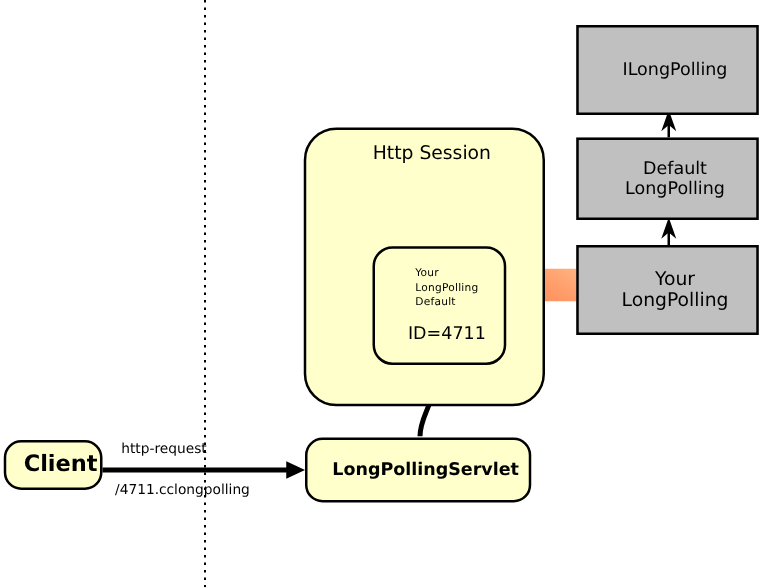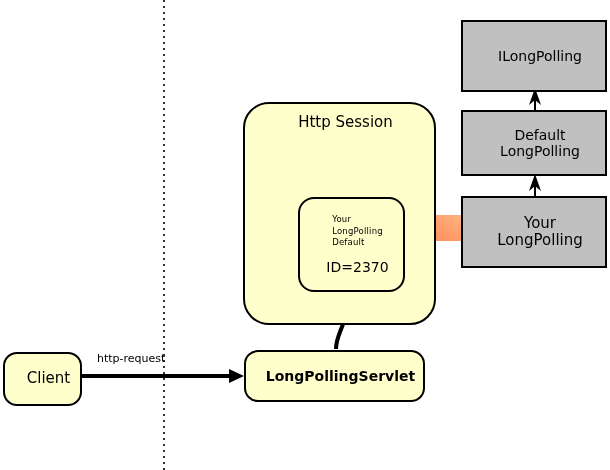--- a/index.html
+++ b/index.html
@@ -38,22 +38,23 @@
     border: 2px solid #000000;
     border-radius: 14px;
   }
   .gray-box {
     background: #c0c0c0;
     border: 2px solid #000000;
     border-radius: 0;
   }
   
   #client-node {
-    left: 3px; top: 352px; width: 79px; height: 54px;
-    font-size: 15px;
+    left: 3px; top: 352px; width: 79px; height: 40px;
+    font-size: 18px;
+    font-weight: bold;
   }
   #session-node {
     left: 243px; top: 77px; width: 193px; height: 223px;
     border-radius: 26px;
     justify-content: flex-start;
     margin-top: 25px;
   }
   #session-title {
     margin-top: 10px;
     font-size: 15px;
@@ -143,32 +144,33 @@
   <div class="node rounded-yellow" id="session-node">
     <div id="session-title">Http Session</div>
   </div>
 
   <div class="node rounded-yellow" id="instance-node">
     <div id="instance-name">
       <div>Your</div>
       <div>LongPolling</div>
       <div>Default</div>
     </div>
-    <div id="instance-id">ID=2370</div>
+    <div id="instance-id">ID=4711</div>
   </div>
 
   <div class="node rounded-yellow" id="client-node">
     <div>Client</div>
   </div>
 
   <div class="node rounded-yellow" id="servlet-node">
     <div>LongPollingServlet</div>
   </div>
 
   <div class="edge-label" id="label-http-request">http-request</div>
+  <div class="edge-label" id="label-url">/4711.cclongpolling</div>
 
   <div class="node gray-box" id="ilongpolling-node">
     <div>ILongPolling</div>
   </div>
 
   <div class="node gray-box" id="defaultlongpolling-node">
     <div>Default</div>
     <div>LongPolling</div>
   </div>
 

